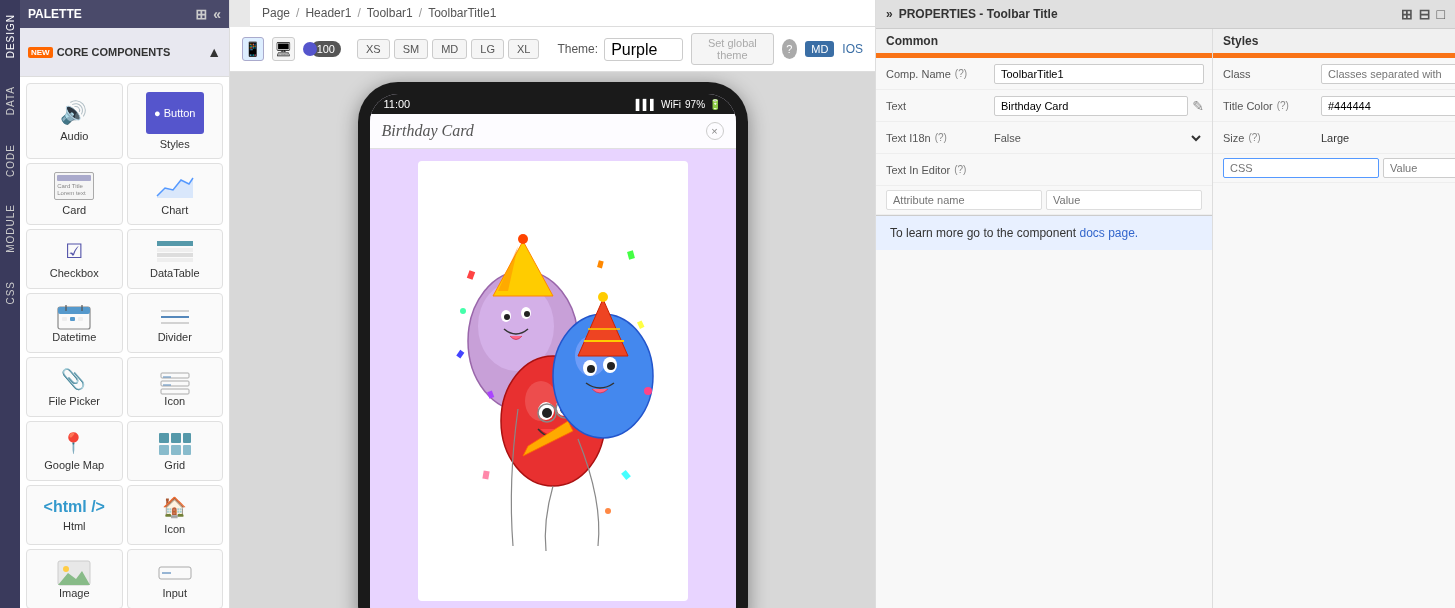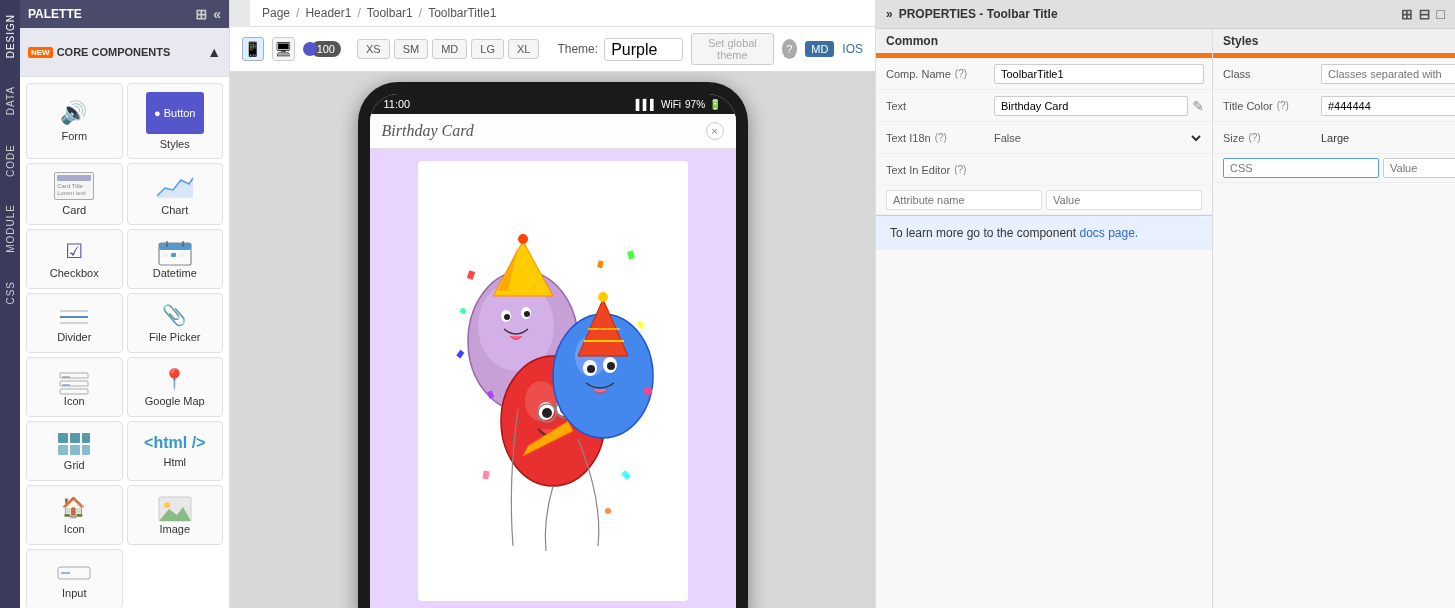--- a/index.html
+++ b/index.html
@@ -553,21 +553,21 @@
   <div class="core-components-header">
     <span class="new-badge">NEW</span>
     <span>CORE COMPONENTS</span>
     <span style="margin-left:auto; cursor:pointer; font-size:14px;">▲</span>
   </div>
   <div class="palette-scroll">
     <div class="palette-grid">
 
       <div class="palette-item">
         <div class="icon">🔊</div>
-        <div class="label">Form</div>
+        <div class="label">Audio</div>
       </div>
 
       <div class="palette-item button-item">
         <div class="btn-preview">● Button</div>
         <div class="label">Styles</div>
       </div>
 
       <div class="palette-item card-item">
         <div class="card-preview">
           <div style="background:#aac;height:6px;margin-bottom:2px;border-radius:1px;"></div>
@@ -582,20 +582,29 @@
           <polyline points="2,24 10,16 18,18 26,8 34,12 38,6 38,26 2,26" fill="rgba(85,153,255,0.2)" stroke="none"></polyline>
         </svg>
         <div class="label">Chart</div>
       </div>
 
       <div class="palette-item">
         <div class="icon" style="font-size:20px;">☑</div>
         <div class="label">Checkbox</div>
       </div>
 
+      <div class="palette-item">
+        <svg width="40" height="28">
+          <rect x="2" y="2" width="36" height="5" fill="#5599aa"></rect>
+          <rect x="2" y="9" width="36" height="4" fill="#eee"></rect>
+          <rect x="2" y="14" width="36" height="4" fill="#ddd"></rect>
+          <rect x="2" y="19" width="36" height="4" fill="#eee"></rect>
+        </svg>
+        <div class="label">DataTable</div>
+      </div>
 
       <div class="palette-item">
         <svg width="36" height="28">
           <rect x="2" y="4" width="32" height="22" rx="2" fill="none" stroke="#888" stroke-width="1.2"></rect>
           <rect x="2" y="4" width="32" height="7" rx="2" fill="#5599cc"></rect>
           <line x1="10" y1="2" x2="10" y2="8" stroke="#555" stroke-width="1.2"></line>
           <line x1="26" y1="2" x2="26" y2="8" stroke="#555" stroke-width="1.2"></line>
           <rect x="6" y="14" width="5" height="4" rx="1" fill="#eee"></rect>
           <rect x="14" y="14" width="5" height="4" rx="1" fill="#5599cc"></rect>
           <rect x="22" y="14" width="5" height="4" rx="1" fill="#eee"></rect>

